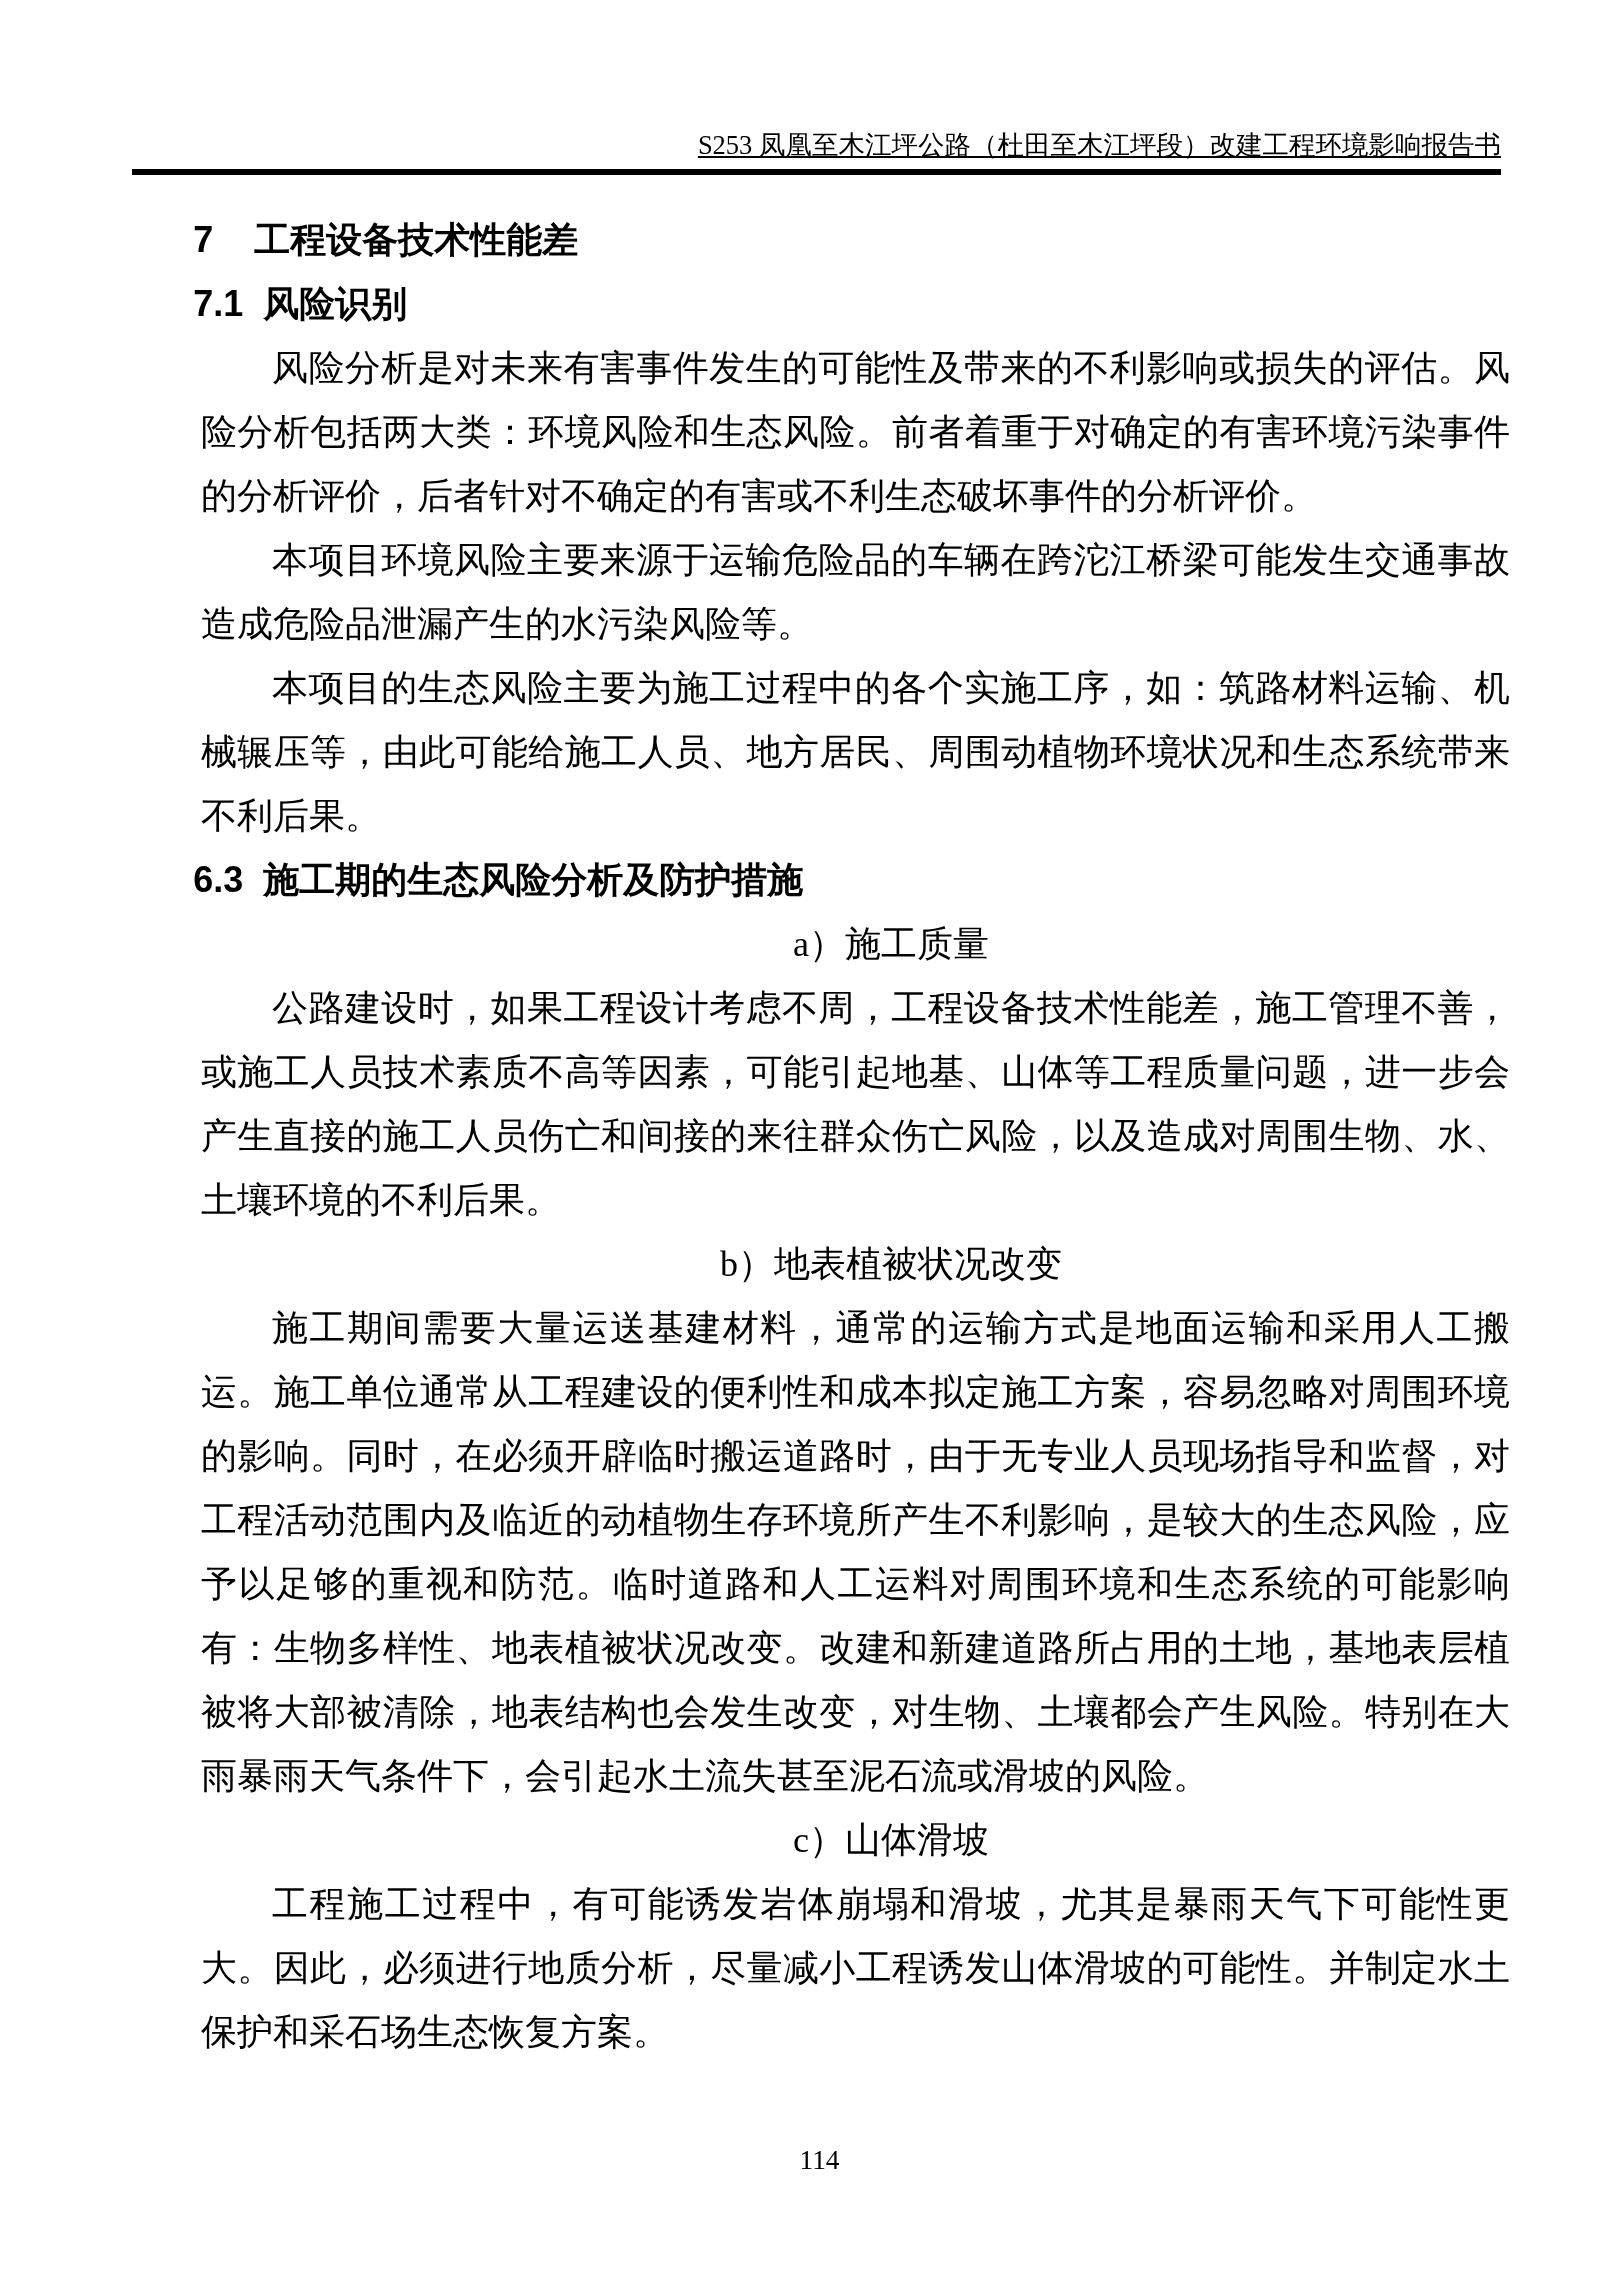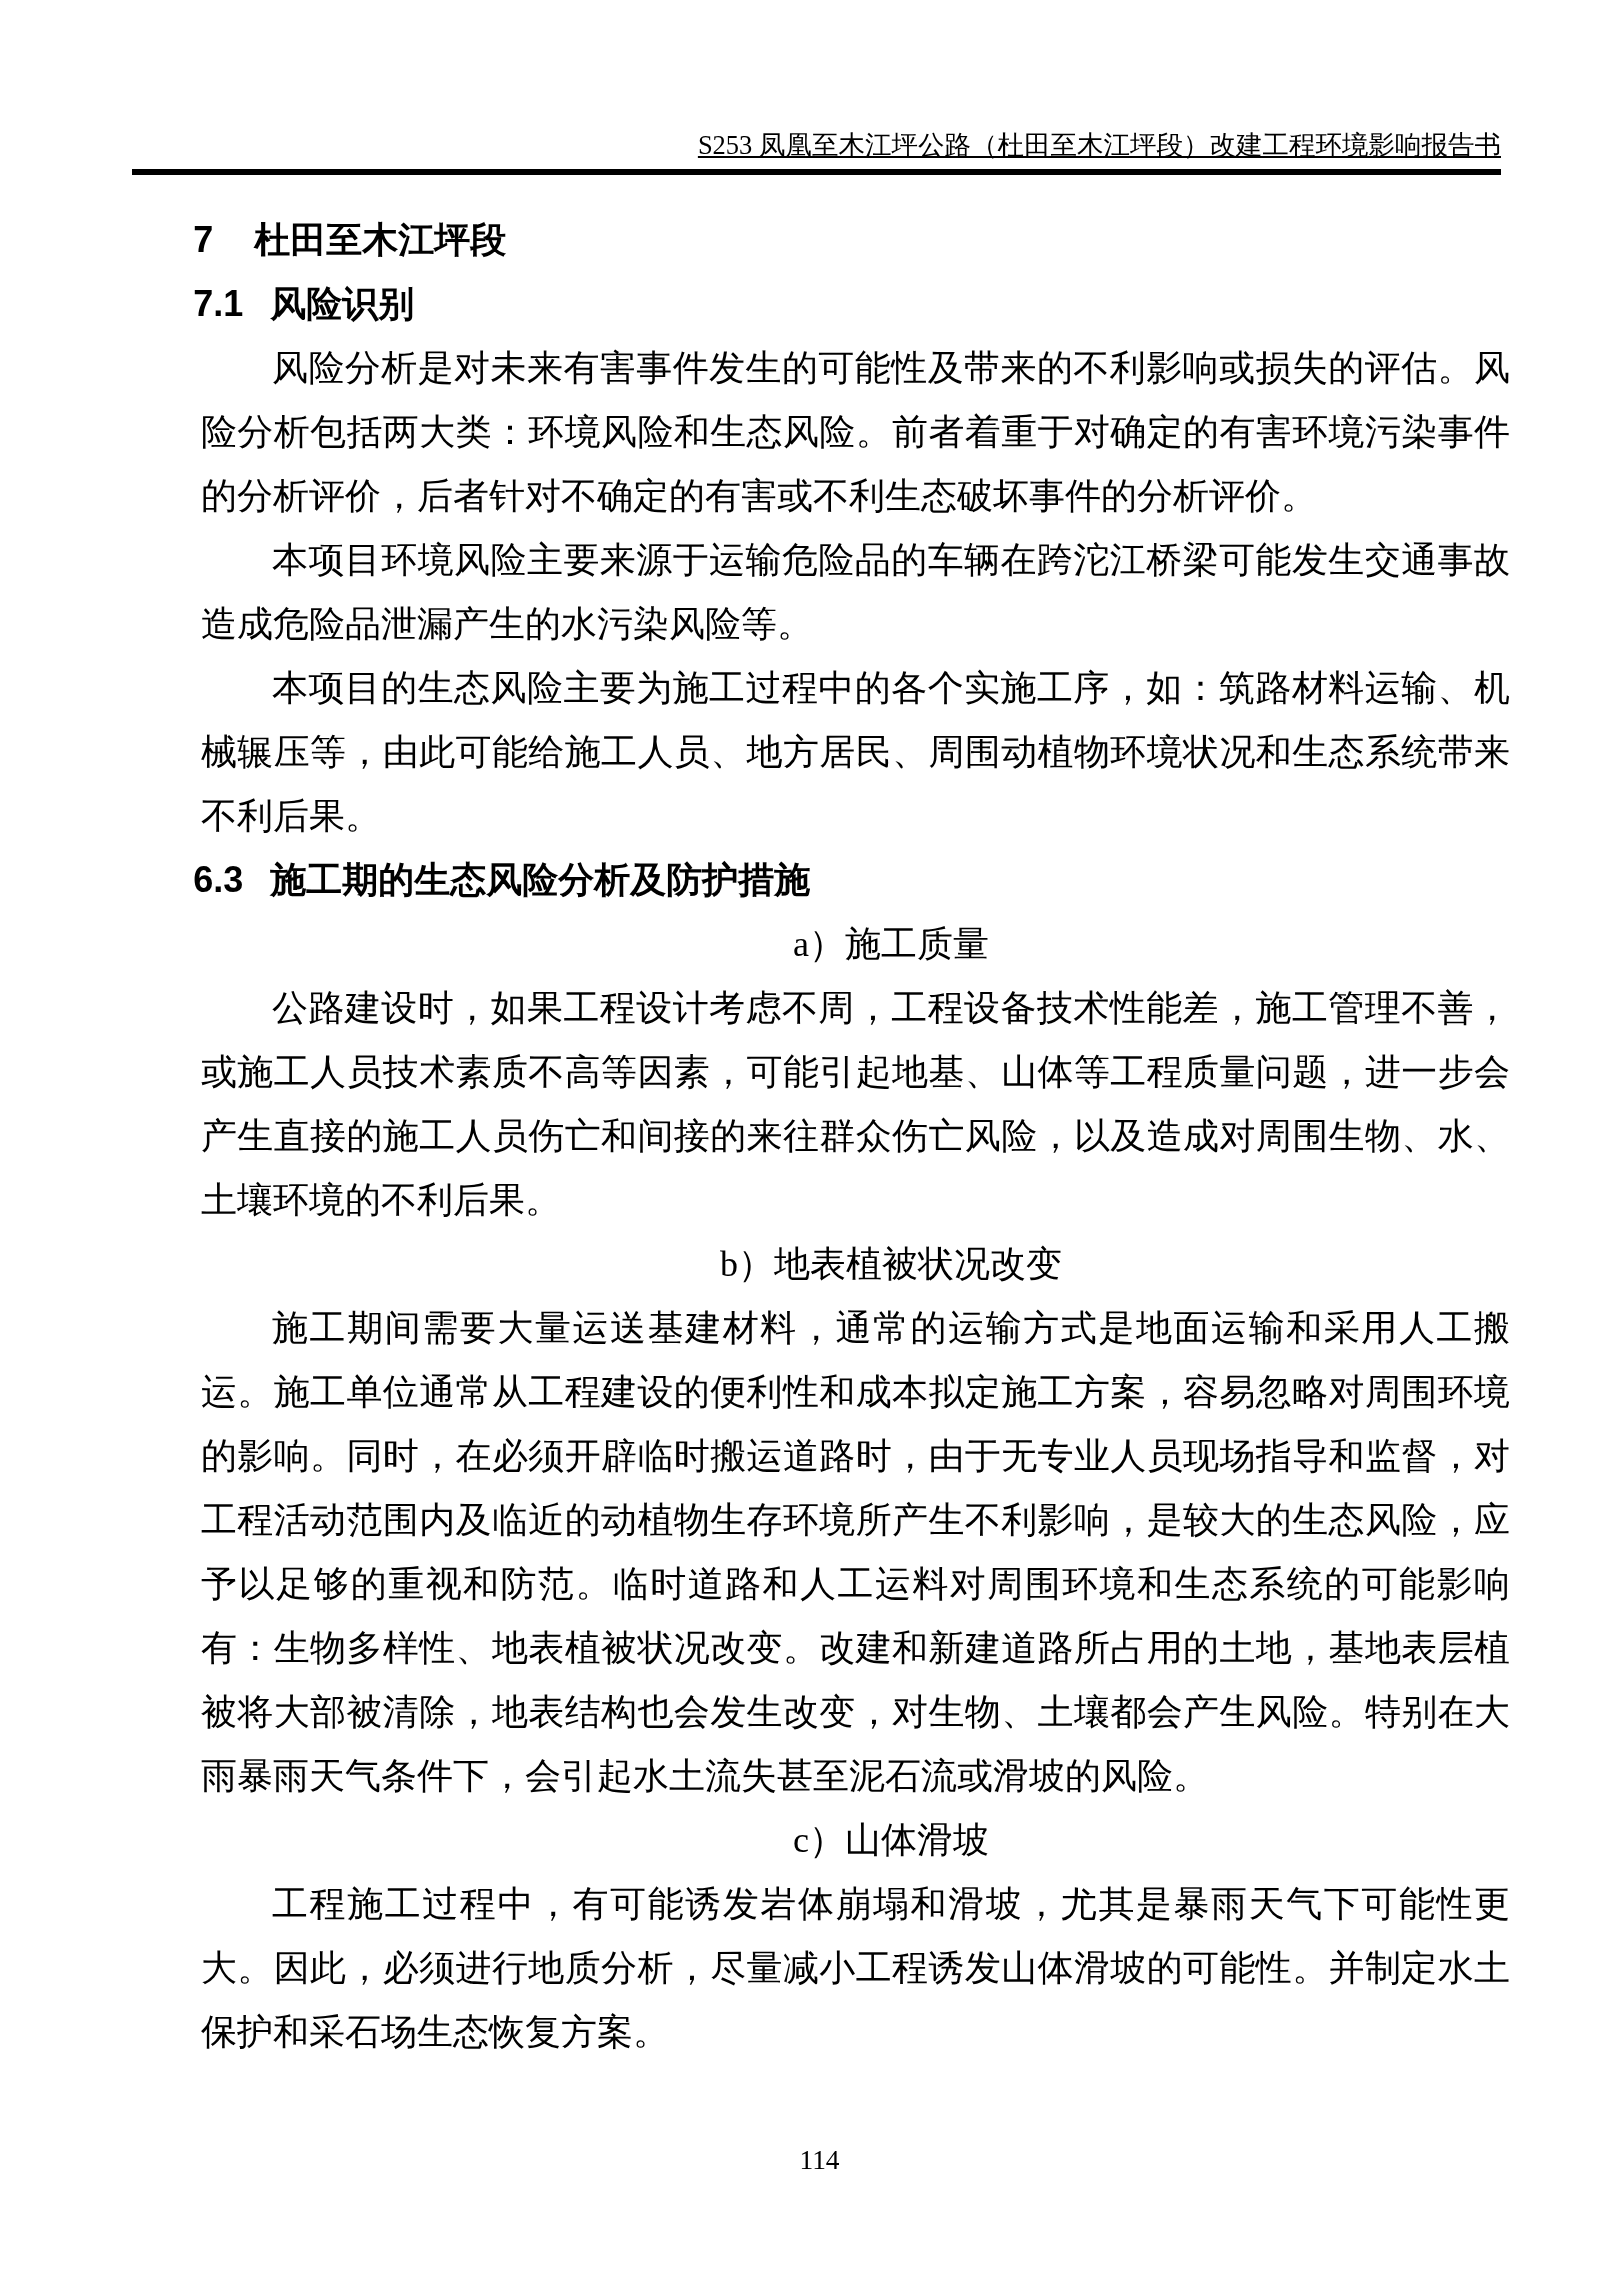--- a/index.html
+++ b/index.html
@@ -26,21 +26,21 @@
     position:absolute; left:201px; top:208px; width:1309px;
     font-size:35px; line-height:64px;
   }
   .doc-h {
     font-family:"Liberation Sans","DejaVu Sans",sans-serif;
     font-weight:bold;
     font-size:36px; line-height:64px;
     margin-left:-7.8px;
     white-space:nowrap;
   }
-  .doc-h .h-title { margin-left:27px; }
+  .doc-h .h-title { margin-left:20px; }
   .doc-h.chapter .h-title { margin-left:41px; }
   .para {
     text-align:justify;
     text-justify:inter-ideograph;
     text-indent:71px;
     font-size:36px; line-height:64px;
   }
   .para.sub { text-align:center; }
   .page-footer {
     position:absolute; left:9px; top:2143px; width:1621px;
@@ -54,21 +54,21 @@
 <div>
 
   <div class="page-header">
     <span>S253 凤凰至木江坪公路（杜田至木江坪段）改建工程环境影响报告书</span>
   </div>
 
   <div class="header-rule"></div>
 
   <div class="content">
 
-    <h1 class="doc-h chapter"><span class="h-num">7</span><span class="h-title">杜田至木江坪段</span></h1>
+    <h1 class="doc-h chapter"><span class="h-num">7</span><span class="h-title">工程设备技术性能差</span></h1>
 
     <h2 class="doc-h"><span class="h-num">7.1</span><span class="h-title">风险识别</span></h2>
 
     <p class="para">风险分析是对未来有害事件发生的可能性及带来的不利影响或损失的评估。风险分析包括两大类：环境风险和生态风险。前者着重于对确定的有害环境污染事件的分析评价，后者针对不确定的有害或不利生态破坏事件的分析评价。</p>
 
     <p class="para">本项目环境风险主要来源于运输危险品的车辆在跨沱江桥梁可能发生交通事故造成危险品泄漏产生的水污染风险等。</p>
 
     <p class="para">本项目的生态风险主要为施工过程中的各个实施工序，如：筑路材料运输、机械辗压等，由此可能给施工人员、地方居民、周围动植物环境状况和生态系统带来不利后果。</p>
 
     <h2 class="doc-h"><span class="h-num">6.3</span><span class="h-title">施工期的生态风险分析及防护措施</span></h2>

